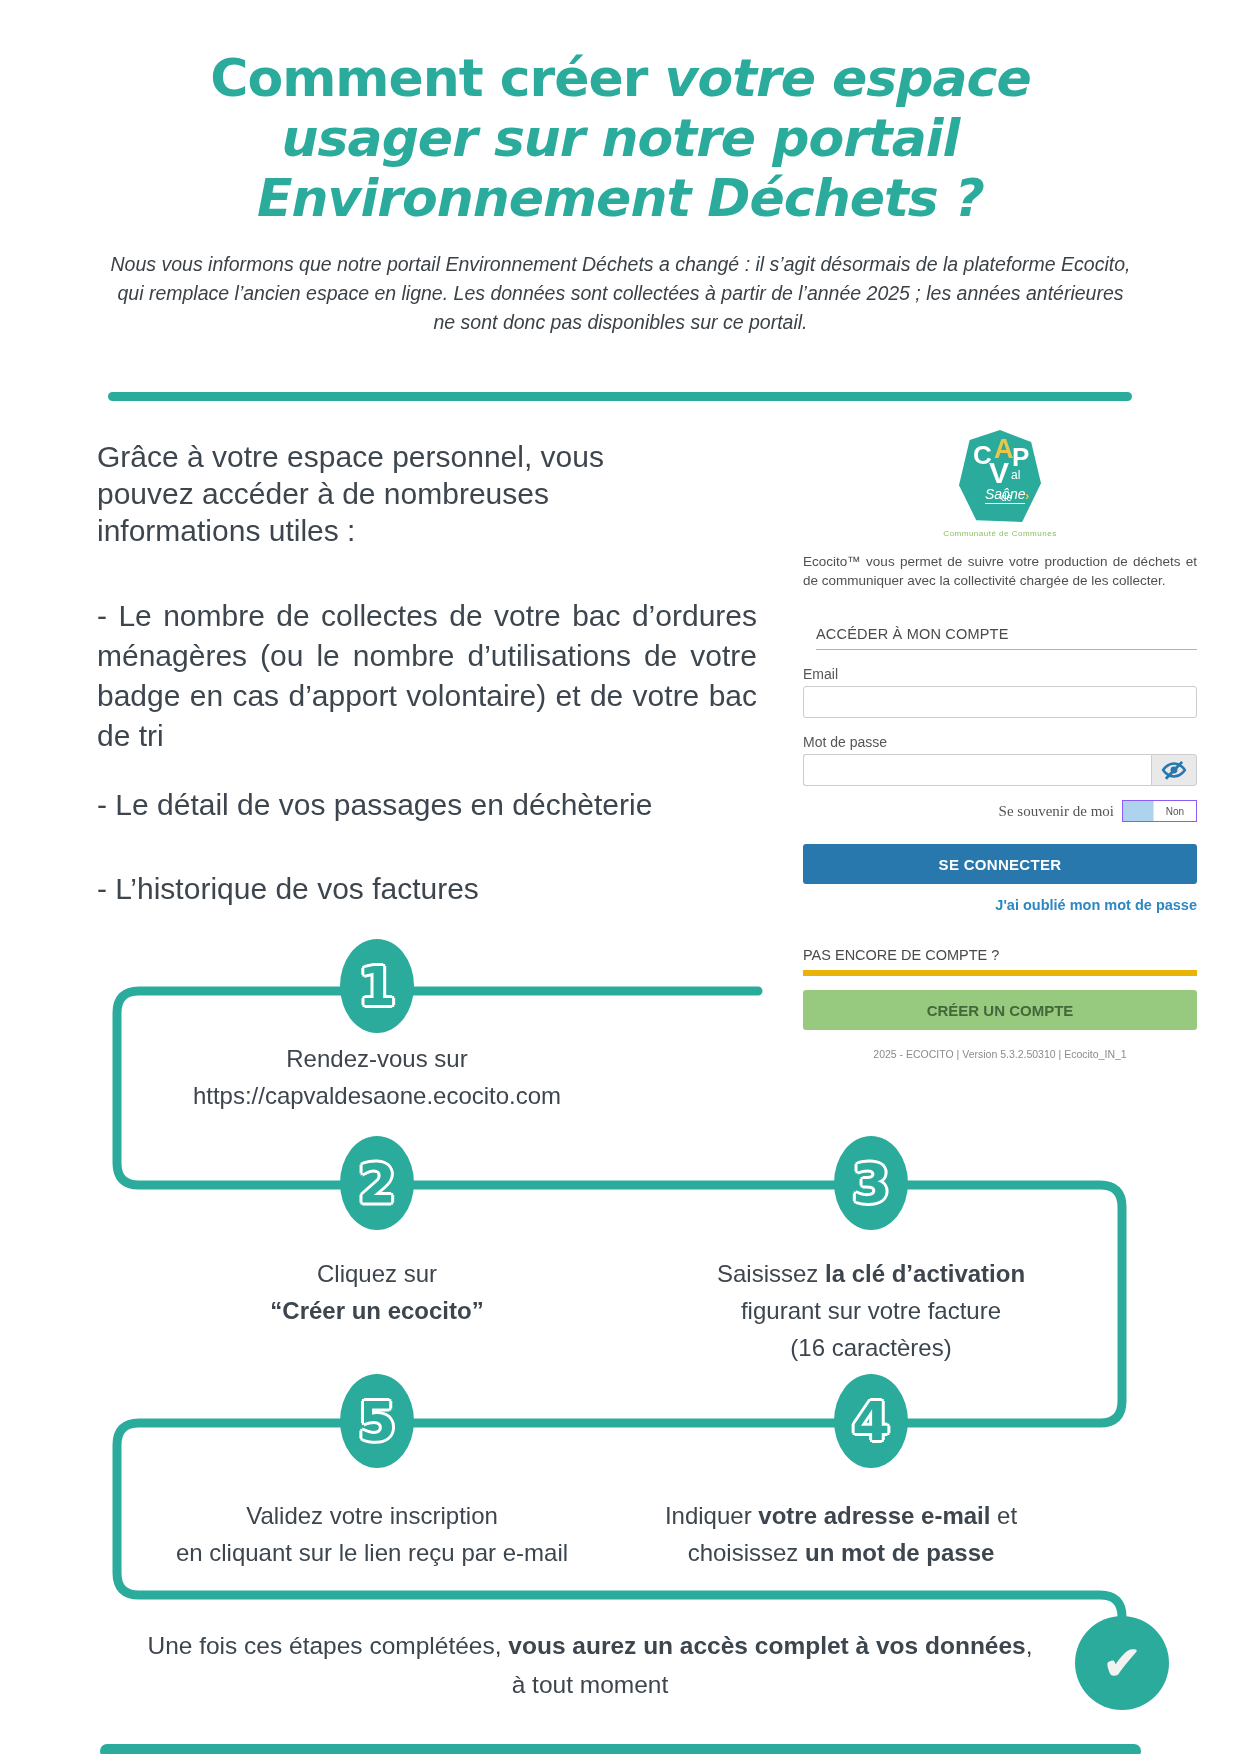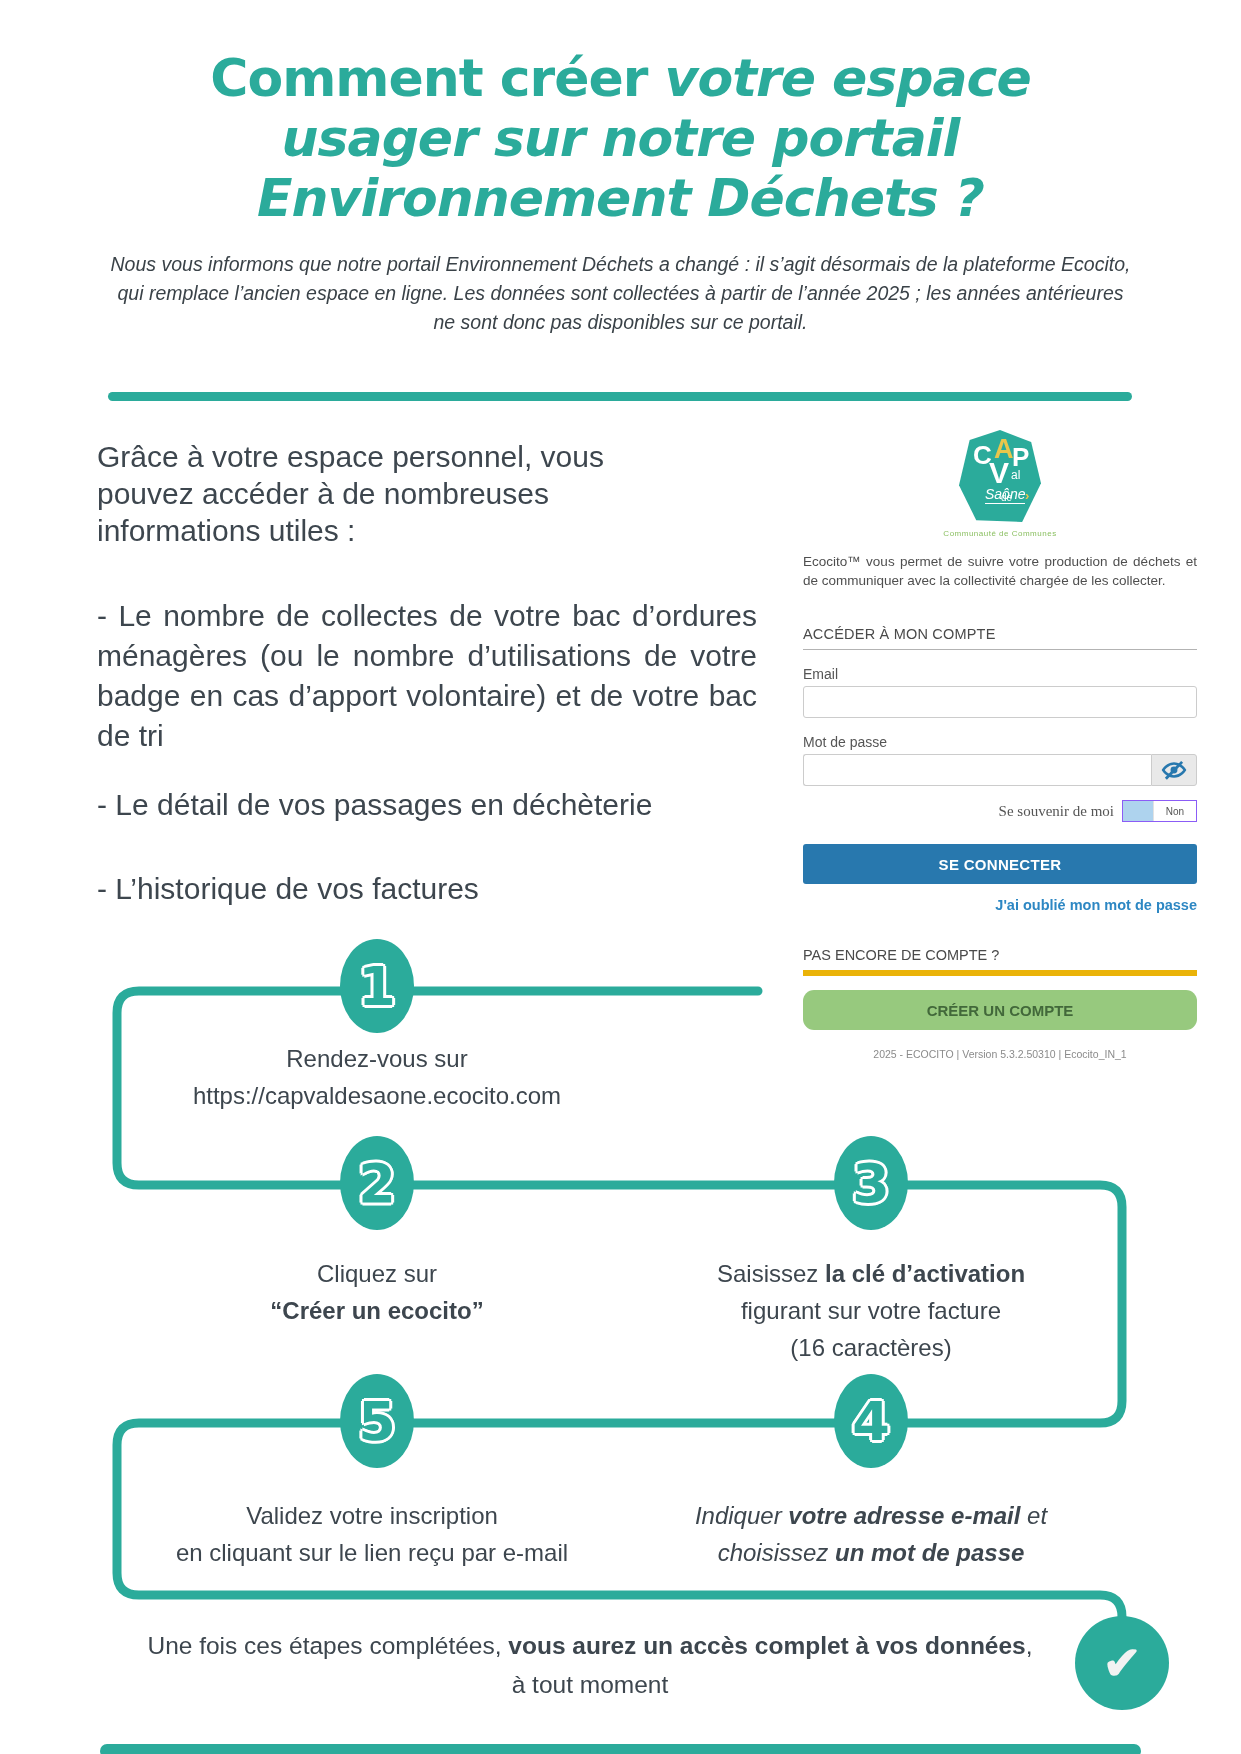--- a/index.html
+++ b/index.html
@@ -32,42 +32,42 @@
   .logo-hex .lp{position:absolute;left:53px;top:12px;color:#fff;font-size:26px;font-weight:bold;}
   .logo-hex .lv{position:absolute;left:30px;top:26px;color:#fff;font-size:30px;font-weight:bold;}
   .logo-hex .lval{position:absolute;left:52px;top:38px;color:#fff;font-size:12px;}
   .logo-hex .lde{position:absolute;left:14px;top:62px;color:#fff;font-size:10px;padding-left:28px;}
   .logo-hex .lsaone{position:absolute;left:26px;top:56px;color:#fff;font-size:14px;font-style:italic;
                     border-bottom:1px solid #fff;padding-bottom:1px;}
   .logo-hex .larr{position:absolute;left:66px;top:58px;color:#e9c64b;font-size:13px;font-weight:bold;}
   .logo-caption{margin-top:3px;font-size:8px;color:#8cc063;letter-spacing:.5px;}
   .ecocito-desc{margin-top:14px;font-size:13.5px;line-height:19px;color:#4f4f4f;text-align:justify;}
   .section-header{margin-top:36px;font-size:14.5px;color:#4a4a4a;border-bottom:1px solid #b3b3b3;
-                  padding-bottom:7px;letter-spacing:.2px;}
+                  padding-bottom:7px;letter-spacing:.2px;margin-left:13px;}
   .field-label{margin-top:16px;font-size:14px;color:#555;}
   .text-input{box-sizing:border-box;width:100%;height:32px;margin-top:4px;border:1px solid #ccc;
               border-radius:3px;background:#fff;font-size:14px;padding:0 8px;outline:none;}
   .pwd-row{position:relative;margin-top:4px;display:flex;}
   .pwd-row input{box-sizing:border-box;flex:1;height:32px;border:1px solid #ccc;border-right:none;
                  border-radius:3px 0 0 3px;font-size:14px;padding:0 8px;outline:none;}
   .eye-btn{box-sizing:border-box;width:46px;height:32px;background:#e9e9e9;border:1px solid #ccc;
            border-radius:0 3px 3px 0;display:flex;align-items:center;justify-content:center;cursor:pointer;}
   .remember-row{margin-top:14px;display:flex;justify-content:flex-end;align-items:center;gap:8px;}
   .remember-label{font-size:15px;color:#555;font-family:Liberation Serif, serif;}
   .toggle{display:flex;border:1px solid #8b5cf6;height:20px;}
   .toggle .on-half{width:30px;background:#aed3ee;}
   .toggle .off-half{width:42px;background:#fff;display:flex;align-items:center;justify-content:center;
                     font-size:10px;color:#555;border-left:1px solid #e2e2e2;}
   .connect-btn{margin-top:22px;width:100%;height:40px;background:#2878ae;border:none;border-radius:3px;
                color:#fff;font-weight:bold;font-size:15px;letter-spacing:.3px;cursor:pointer;
                font-family:"Liberation Sans",sans-serif;}
   .forgot{margin-top:13px;text-align:right;font-size:14.5px;font-weight:bold;color:#2d87c3;cursor:pointer;}
   .no-account-header{margin-top:34px;font-size:14.5px;color:#4a4a4a;border-bottom:6px solid #eab308;
                      padding-bottom:7px;}
-  .create-btn{margin-top:14px;width:100%;height:40px;background:#97c97e;border:none;border-radius:11px;
+  .create-btn{margin-top:14px;width:100%;height:40px;background:#97c97e;border:none;border-radius:3px;
               color:#42683a;font-weight:bold;font-size:15px;cursor:pointer;
               font-family:"Liberation Sans",sans-serif;}
   .version{margin-top:18px;text-align:center;font-size:10.5px;color:#8b8b8b;}
   
   .steps-svg{position:absolute;left:0;top:0;width:1241px;height:1754px;pointer-events:none;}
   .step-circle{position:absolute;width:74px;height:94px;border-radius:50%;background:#2bab9b;
                display:flex;align-items:center;justify-content:center;}
   .step-num{font-family:"DejaVu Sans","Liberation Sans",sans-serif;font-size:54px;font-weight:bold;color:#2bab9b;
             text-shadow:-2px -2px 0 #fff,2px -2px 0 #fff,-2px 2px 0 #fff,2px 2px 0 #fff,
                         0 -3px 0 #fff,0 3px 0 #fff,-3px 0 0 #fff,3px 0 0 #fff;}
@@ -190,21 +190,21 @@
     <span>Saisissez </span><span class="b">la clé d’activation</span><br>
     <span>figurant sur votre facture</span><br>
     <span>(16 caractères)</span>
   </div>
 
   <div class="step-text" style="left:142px;top:1497px;width:460px;">
     <span>Validez votre inscription</span><br>
     <span>en cliquant sur le lien reçu par e-mail</span>
   </div>
 
-  <div class="step-text" style="left:641px;top:1497px;width:460px;font-style:italic;">
+  <div class="step-text" style="left:611px;top:1497px;width:460px;">
     <span>Indiquer </span><span class="b">votre adresse e-mail</span><span> et</span><br>
     <span>choisissez </span><span class="b">un mot de passe</span>
   </div>
 
   <div class="final-note">
     <span>Une fois ces étapes complétées, </span><span class="b">vous aurez un accès complet à vos données</span><span>, à tout moment</span>
   </div>
 
   <div class="check-circle">
     <span class="check-mark">✔</span>

